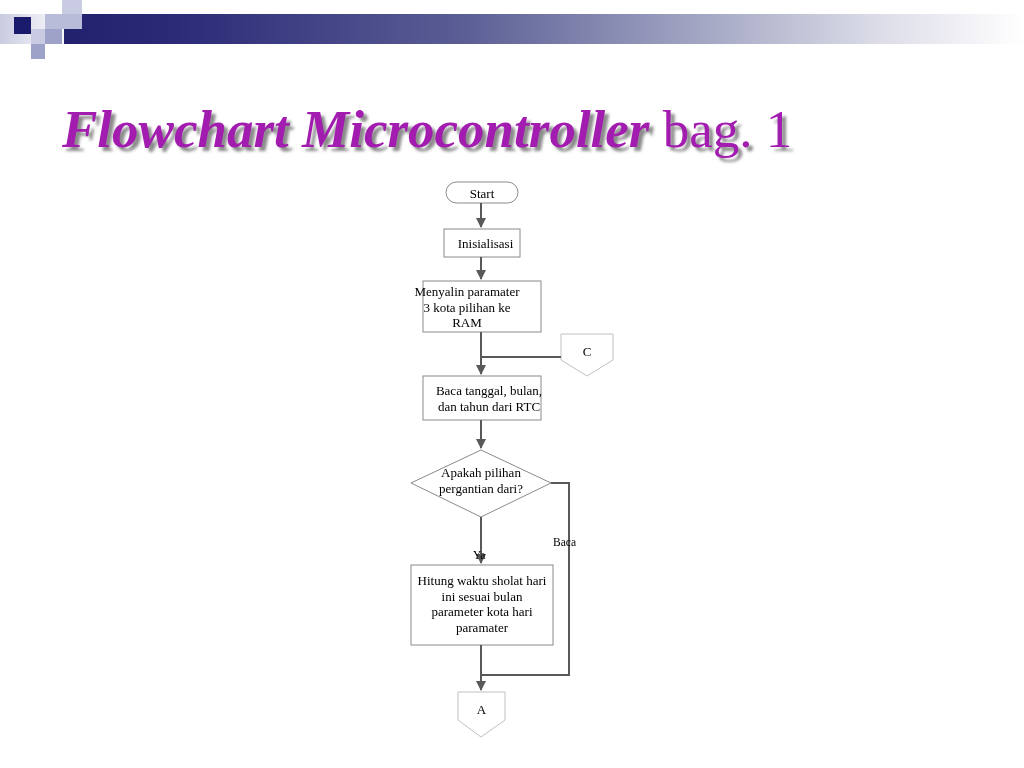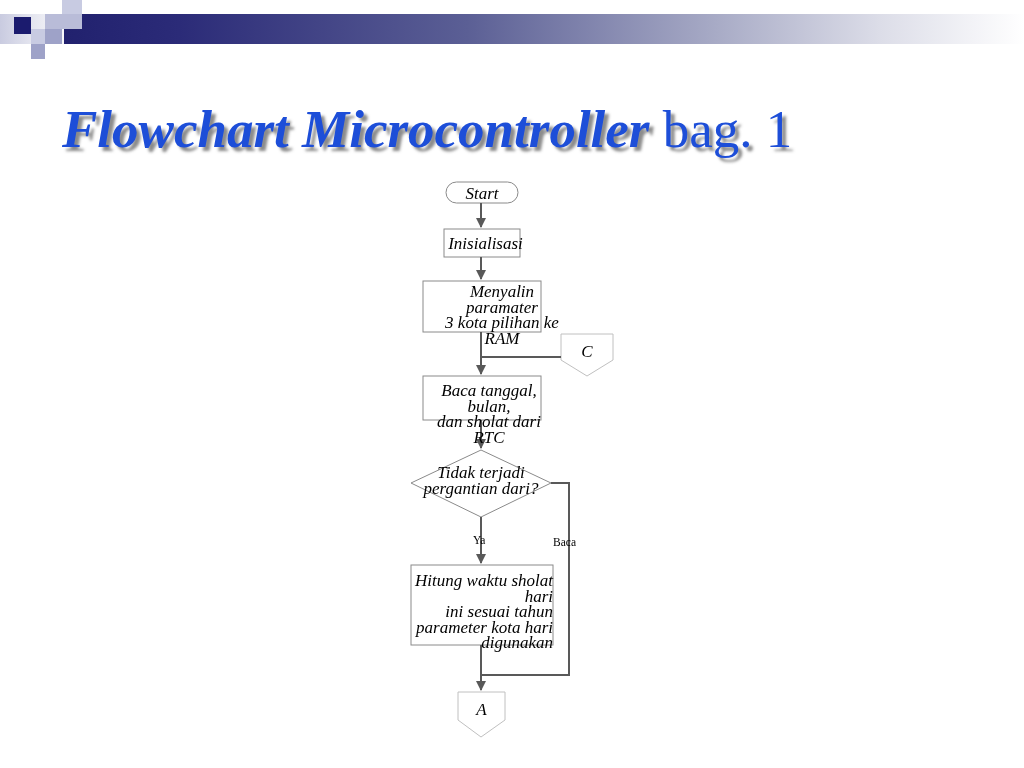--- a/index.html
+++ b/index.html
@@ -41,21 +41,21 @@
   .sq-light   { background: #b9bcd8; }
   .sq-pale    { background: #c8cbe2; }
 
   
   #page-title {
     position: absolute;
     left: 62px;
     top: 99px;
     font-size: 53px;
     line-height: 60px;
-    color: #1d4ed8;
+    color: #a21caf;
     white-space: nowrap;
     text-shadow: 4px 4px 3px rgba(110,110,110,0.80);
   }
   #page-title .ital {
     font-style: italic;
     font-weight: bold;
   }
   #page-title .rom {
     font-style: normal;
     font-weight: normal;
@@ -67,24 +67,23 @@
     left: 0; top: 0;
     width: 1024px; height: 768px;
   }
   #flow-svg { position: absolute; left: 0; top: 0; }
 
   .node-label {
     position: absolute;
     text-align: center;
     color: #000000;
     font-family: "Liberation Serif", serif;
-    font-size: 17px;
+    font-size: 13px;
     line-height: 15.5px;
     pointer-events: none;
-    font-style: italic;
   }
   .edge-label {
     position: absolute;
     color: #000000;
     font-family: "Liberation Serif", serif;
     font-size: 11.5px;
     line-height: 14px;
     white-space: nowrap;
   }
 </style>
@@ -151,48 +150,48 @@
   </svg>
 
   <div class="node-label" style="left:446px; top:186px; width:72px;">
     <div>Start</div>
   </div>
 
   <div class="node-label" style="left:444px; top:236px; width:83px;">
     <div>Inisialisasi</div>
   </div>
 
-  <div class="node-label" style="left:443px; top:284px; width:118px;">
+  <div class="node-label" style="left:408px; top:284px; width:118px;">
     <div>Menyalin paramater</div>
     <div>3 kota pilihan ke</div>
     <div>RAM</div>
   </div>
 
   <div class="node-label" style="left:561px; top:344px; width:52px;">
     <div>C</div>
   </div>
 
   <div class="node-label" style="left:423px; top:383px; width:132px;">
     <div>Baca tanggal, bulan,</div>
-    <div>dan sholat dari RTC</div>
+    <div>dan tahun dari RTC</div>
   </div>
 
   <div class="node-label" style="left:411px; top:465px; width:140px;">
-    <div>Tidak terjadi</div>
+    <div>Apakah pilihan</div>
     <div>pergantian dari?</div>
   </div>
 
-  <div class="node-label" style="left:411px; top:573px; width:142px;text-align:right;">
+  <div class="node-label" style="left:411px; top:573px; width:142px;">
     <div>Hitung waktu sholat hari</div>
-    <div>ini sesuai tahun</div>
+    <div>ini sesuai bulan</div>
     <div>parameter kota hari</div>
-    <div>digunakan</div>
+    <div>paramater</div>
   </div>
 
   <div class="node-label" style="left:458px; top:702px; width:47px;">
     <div>A</div>
   </div>
 
-  <div class="edge-label" style="left:473px; top:533px;">Ya</div>
+  <div class="edge-label" style="left:473px; top:548px;">Ya</div>
 
   <div class="edge-label" style="left:553px; top:535px;">Baca</div>
 
 </div>
 
 </body></html>

